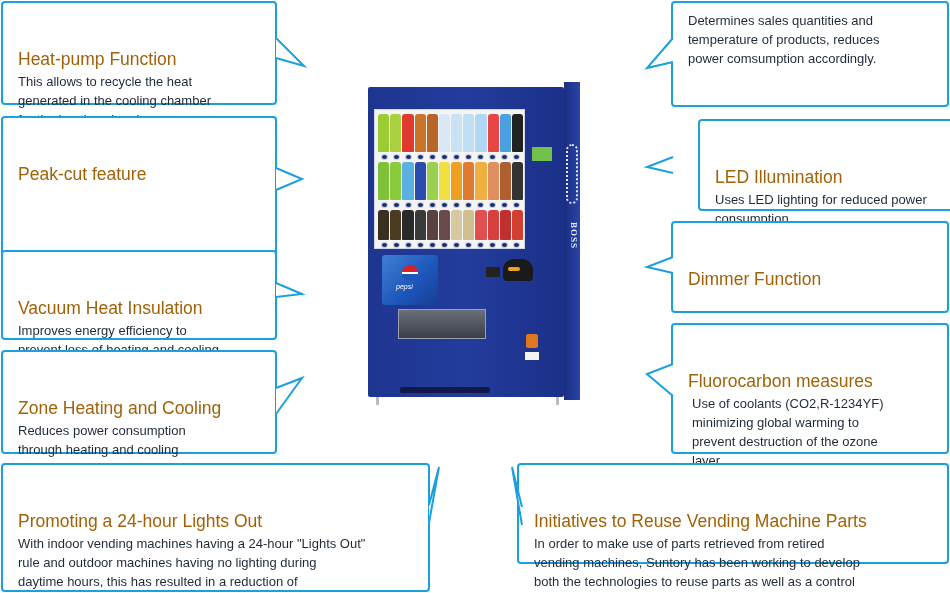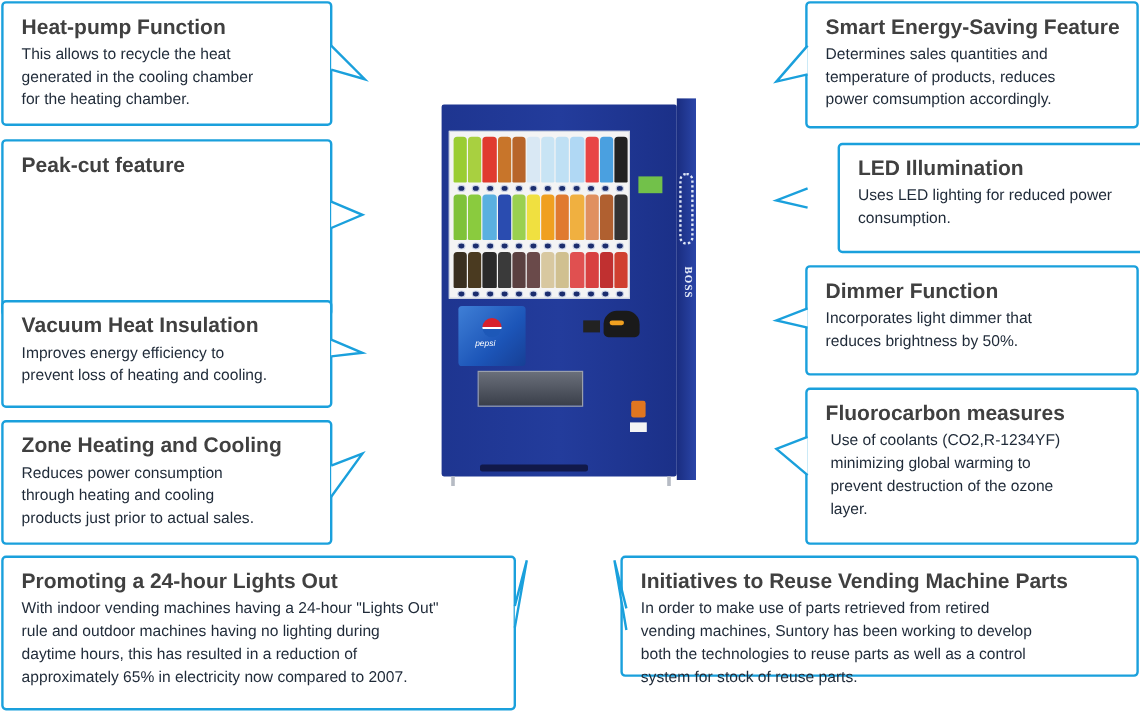--- a/index.html
+++ b/index.html
@@ -7,26 +7,27 @@
   body { position: relative; font-family: "Liberation Sans", "DejaVu Sans", sans-serif; color: #1a2433; }
 
   .callout {
     position: absolute;
     border: 2px solid #1aa0dc;
     border-radius: 4px;
     background: #ffffff;
     padding: 8px 14px 8px 15px;
   }
   .callout .title {
-    font-weight: bold;
+    font-weight: normal;
     font-size: 17.5px;
     line-height: 22px;
-    color: #404040;
+    color: #a16207;
     margin-bottom: 2px;
     white-space: nowrap;
+    margin-top: 37px;
   }
   .callout .body {
     font-size: 13px;
     line-height: 19px;
     color: #1f2a38;
     white-space: pre-line;
   }
 
   
   .tail { position: absolute; overflow: visible; }
@@ -113,42 +114,39 @@
   <div class="title">Zone Heating and Cooling</div>
   <div class="body">Reduces power consumption
 through heating and cooling
 products just prior to actual sales.</div>
 </div>
 <svg class="tail" style="left:274px; top:386px;" width="32" height="36">
   <polyline points="2,2 28,-8 2,28"></polyline>
 </svg>
 
 <div class="callout" style="left:671px; top:1px; width:278px; height:106px;">
-  <div class="title">Smart Energy-Saving Feature</div>
   <div class="body">Determines sales quantities and
 temperature of products, reduces
 power comsumption accordingly.</div>
 </div>
 <svg class="tail" style="left:645px; top:36px;" width="30" height="36">
   <polyline points="28,2 2,32 28,26"></polyline>
 </svg>
 
 <div class="callout" style="left:698px; top:119px; width:278px; height:92px;">
   <div class="title">LED Illumination</div>
   <div class="body">Uses LED lighting for reduced power
 consumption.</div>
 </div>
 <svg class="tail" style="left:645px; top:155px;" width="30" height="30">
   <polyline points="28,2 2,12 28,18"></polyline>
 </svg>
 
 <div class="callout" style="left:671px; top:221px; width:278px; height:92px;">
   <div class="title">Dimmer Function</div>
-  <div class="body">Incorporates light dimmer that
-reduces brightness by 50%.</div>
 </div>
 <svg class="tail" style="left:645px; top:255px;" width="30" height="30">
   <polyline points="28,2 2,12 28,18"></polyline>
 </svg>
 
 <div class="callout" style="left:671px; top:323px; width:278px; height:131px;">
   <div class="title">Fluorocarbon measures</div>
   <div class="body" style="padding-left:4px;">Use of coolants (CO2,R-1234YF)
 minimizing global warming to
 prevent destruction of the ozone

